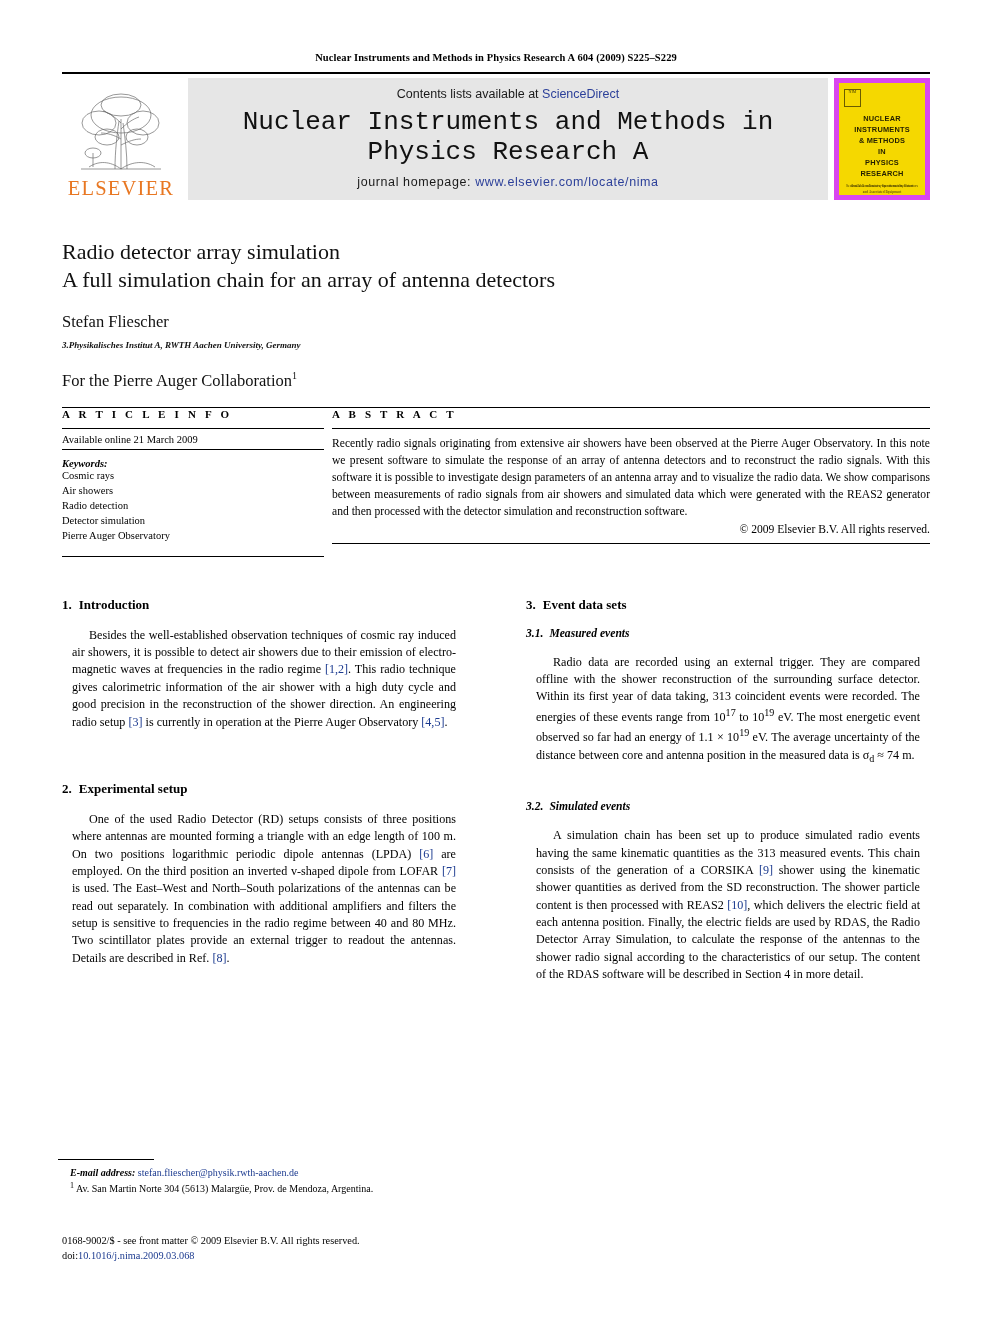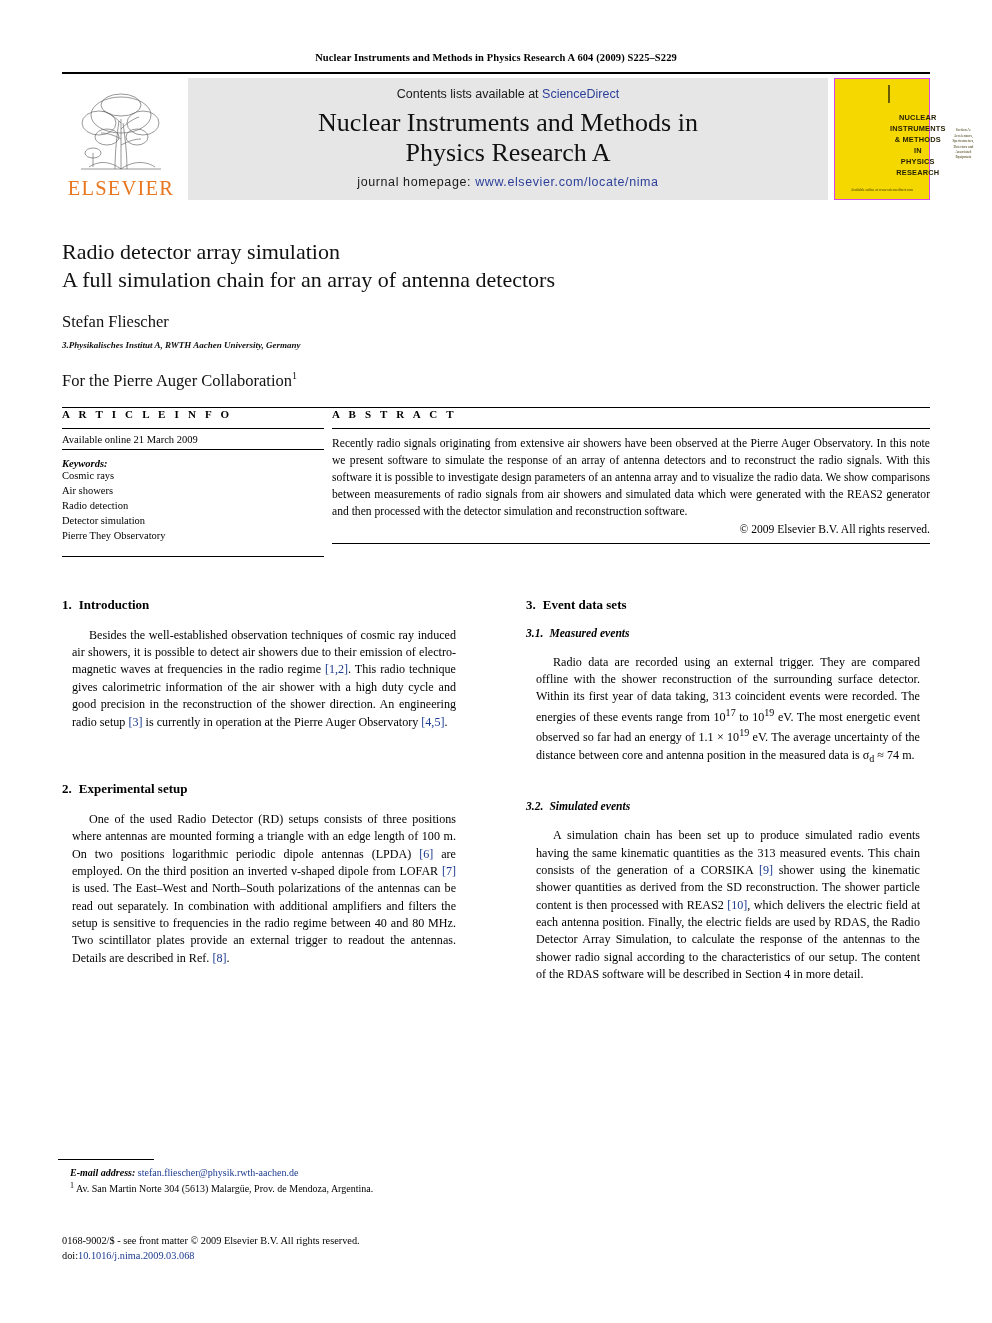--- a/index.html
+++ b/index.html
@@ -76,47 +76,46 @@
     padding: 6px 0 8px 0;
   }
   .contents-line {
     font-family: "Liberation Sans", sans-serif;
     font-size: 12.5px;
     color: #1a1a1a;
     margin-bottom: 7px;
   }
   .sd-link { color: #2b3f99; }
   .journal-title {
-    font-family: Liberation Serif, serif;
+    font-family: Liberation Mono, monospace;
     font-size: 26px;
     line-height: 1.14;
     text-align: center;
     color: #111;
     margin-bottom: 8px;
   }
   .homepage-line {
     font-family: "Liberation Sans", sans-serif;
     font-size: 12.5px;
     letter-spacing: 0.6px;
     color: #1a1a1a;
   }
   .hp-url { color: #2b3f99; }
 
   .cover {
     width: 96px;
     flex: 0 0 96px;
     background: #F5D800;
-    border: 1px solid #d946ef;
+    border: 5px solid #d946ef;
     position: relative;
     display: flex;
-    flex-direction: row;
+    flex-direction: column;
     align-items: center;
     padding-top: 6px;
     box-sizing: border-box;
-    padding-left: 48px;
   }
   .cover-badge {
     width: 15px; height: 16px;
     border: 1px solid #6a5c00;
     background: #F5D800;
     align-self: flex-start;
     margin-left: 5px;
     font-size: 4px;
     line-height: 1.1;
     text-align: center;
@@ -370,21 +369,21 @@
     <div class="col-info">
       <div class="sec-label">A R T I C L E   I N F O</div>
       <div class="rule-head"></div>
       <div class="avail">Available online 21 March 2009</div>
       <div class="rule-sub"></div>
       <div class="kw-head">Keywords:</div>
       <div class="kw-item">Cosmic rays</div>
       <div class="kw-item">Air showers</div>
       <div class="kw-item">Radio detection</div>
       <div class="kw-item">Detector simulation</div>
-      <div class="kw-item">Pierre They Observatory</div>
+      <div class="kw-item">Pierre Auger Observatory</div>
       <div class="rule-info-bottom"></div>
     </div>
 
     <div class="col-abs">
       <div class="sec-label">A B S T R A C T</div>
       <div class="rule-head"></div>
       <div class="abs-body">Recently radio signals originating from extensive air showers have been observed at the Pierre Auger Observatory. In this note we present software to simulate the response of an array of antenna detectors and to reconstruct the radio signals. With this software it is possible to investigate design parameters of an antenna array and to visualize the radio data. We show comparisons between measurements of radio signals from air showers and simulated data which were generated with the REAS2 generator and then processed with the detector simulation and reconstruction software.</div>
       <div class="abs-copy">© 2009 Elsevier B.V. All rights reserved.</div>
       <div class="rule-abs-bottom"></div>
     </div>

